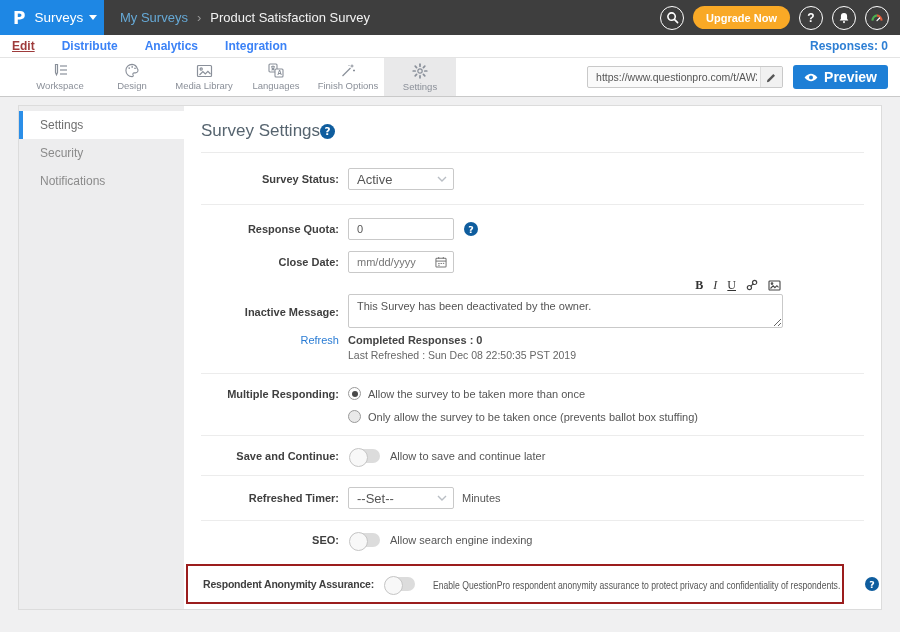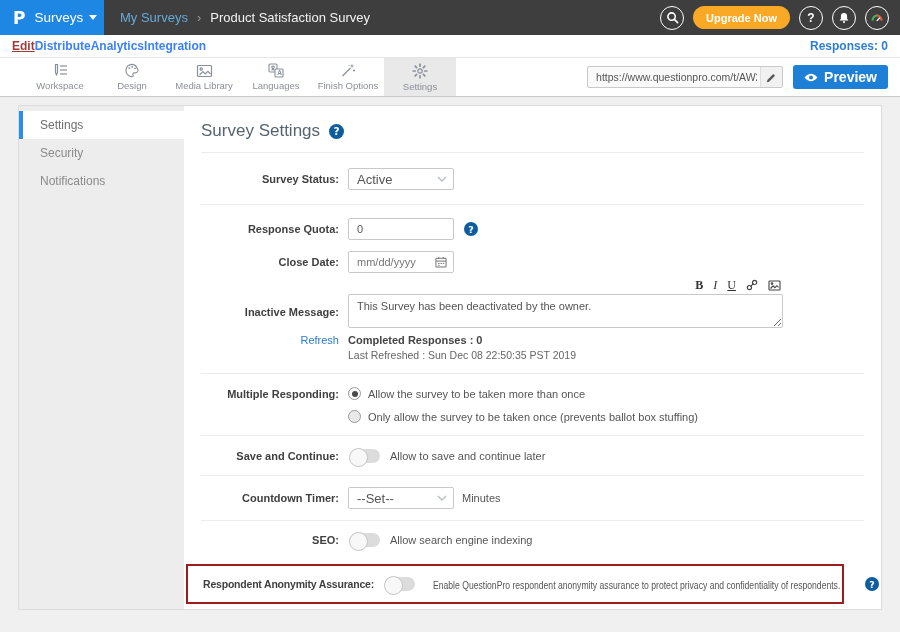--- a/index.html
+++ b/index.html
@@ -14,21 +14,21 @@
   .caret { width:0; height:0; border-left:4px solid transparent; border-right:4px solid transparent; border-top:5px solid #fff; margin-left:6px; }
   .breadcrumb { display:flex; align-items:center; gap:9px; padding-left:16px; font-size:13px; }
   .bc-parent { color:#66a9d6; cursor:pointer; }
   .bc-sep { color:#9a9a9a; font-size:13px; }
   .bc-current { color:#f2f2f2; font-weight:500; }
   .top-actions { margin-left:auto; display:flex; align-items:center; gap:9px; padding-right:11px; }
   .circle-btn { width:24px; height:24px; border:1.5px solid #fff; border-radius:50%; display:flex; align-items:center; justify-content:center; color:#fff; font-size:12px; font-weight:bold; cursor:pointer; background:transparent; flex-shrink:0; }
   .upgrade { background:#f9a926; color:#fff; font-size:11px; font-weight:bold; padding:0 13px; height:23px; border-radius:12px; border:none; cursor:pointer; }
 
   
-  .subnav { height:22px; background:#fff; display:flex; align-items:center; padding:0 12px; font-size:12px; font-weight:bold; }
+  .subnav { height:22px; background:#fff; display:flex; align-items:center; padding:0 12px; gap:27px; font-size:12px; font-weight:bold; }
   .subnav-item { color:#3b82f6; cursor:pointer; text-decoration:none; }
   .subnav-item.active { color:#9e3b3b; text-decoration:underline; }
   .responses { margin-left:auto; color:#2e7fd4; font-size:12px; }
 
   
   .toolbar { height:40px; background:#fff; border-top:1px solid #e4e4e4; border-bottom:1px solid #c9c9c9; display:flex; align-items:stretch; padding-left:24px; }
   .tool-tab { width:72px; display:flex; flex-direction:column; align-items:center; justify-content:center; gap:2px; cursor:pointer; }
   .tool-tab.active { background:#e9e9ea; }
   .tool-label { font-size:9.5px; color:#8a8f98; white-space:nowrap; }
   .toolbar-right { margin-left:auto; display:flex; align-items:center; gap:10px; padding-right:12px; }
@@ -38,21 +38,21 @@
   .preview-btn { background:#1e7fd6; color:#fff; border:none; border-radius:3px; font-size:14px; font-weight:bold; height:24px; padding:0 11px; display:flex; align-items:center; gap:6px; cursor:pointer; }
 
   
   .content { padding:8px 18px 0; }
   .card { background:#fff; border:1px solid #dcdcdc; display:flex; height:505px; }
   .sidebar { width:165px; background:#ededee; flex-shrink:0; padding-top:5px; }
   .side-item { height:28px; display:flex; align-items:center; padding-left:21px; font-size:12px; color:#8b8b8b; cursor:pointer; }
   .side-item.active { background:#fff; border-left:4px solid #2a8ee8; padding-left:17px; color:#6f6f6f; }
 
   .main { flex:1; padding:0 17px; overflow:hidden; }
-  .main-title-row { display:flex; align-items:center; gap:9px; padding:15px 0 11px; border-bottom:1px solid #ebebeb; }
+  .main-title-row { display:flex; align-items:center; gap:0; padding:15px 0 11px; border-bottom:1px solid #ebebeb; }
   .main-title { font-size:17px; color:#56646f; }
   .help { width:14px; height:14px; border-radius:50%; background:#0f5d9e; color:#fff; font-size:9.5px; font-weight:bold; display:inline-flex; align-items:center; justify-content:center; cursor:pointer; flex-shrink:0; font-family:"DejaVu Sans",sans-serif; }
   .help.lg { width:15px; height:15px; font-size:10.5px; }
 
   .sep { border-top:1px solid #ececec; }
   .row { display:flex; align-items:center; }
   .row-label { width:147px; text-align:right; font-size:11px; font-weight:bold; color:#3f3f3f; flex-shrink:0; padding-right:9px; }
 
   .select-box { width:106px; height:22px; border:1px solid #c9c9c9; border-radius:2px; display:flex; align-items:center; justify-content:space-between; padding:0 6px 0 8px; font-size:13px; color:#555; background:#fff; cursor:pointer; }
   .text-input { width:106px; height:22px; border:1px solid #c9c9c9; border-radius:2px; font-size:11px; color:#555; padding:0 8px; outline:none; font-family:"Liberation Sans",sans-serif; }
@@ -356,21 +356,21 @@
         <div class="sep"></div>
 
         <div class="row" style="padding:13px 0 12px;">
           <span class="row-label">Save and Continue:</span>
           <span class="toggle"></span>
           <span class="toggle-text">Allow to save and continue later</span>
         </div>
         <div class="sep"></div>
 
         <div class="row" style="padding:11px 0 11px;">
-          <span class="row-label">Countdown Timer:</span>
+          <span class="row-label">Refreshed Timer:</span>
           <div class="select-box">
             <span>--Set--</span>
             <span>
                 <svg width="10" height="6" viewBox="0 0 10 6">
                   <polyline points="1,1 5,5 9,1" fill="none" stroke="#b9bec4" stroke-width="1.4"></polyline>
                 </svg>
               </span>
           </div>
           <span class="toggle-text">Minutes</span>
         </div>

